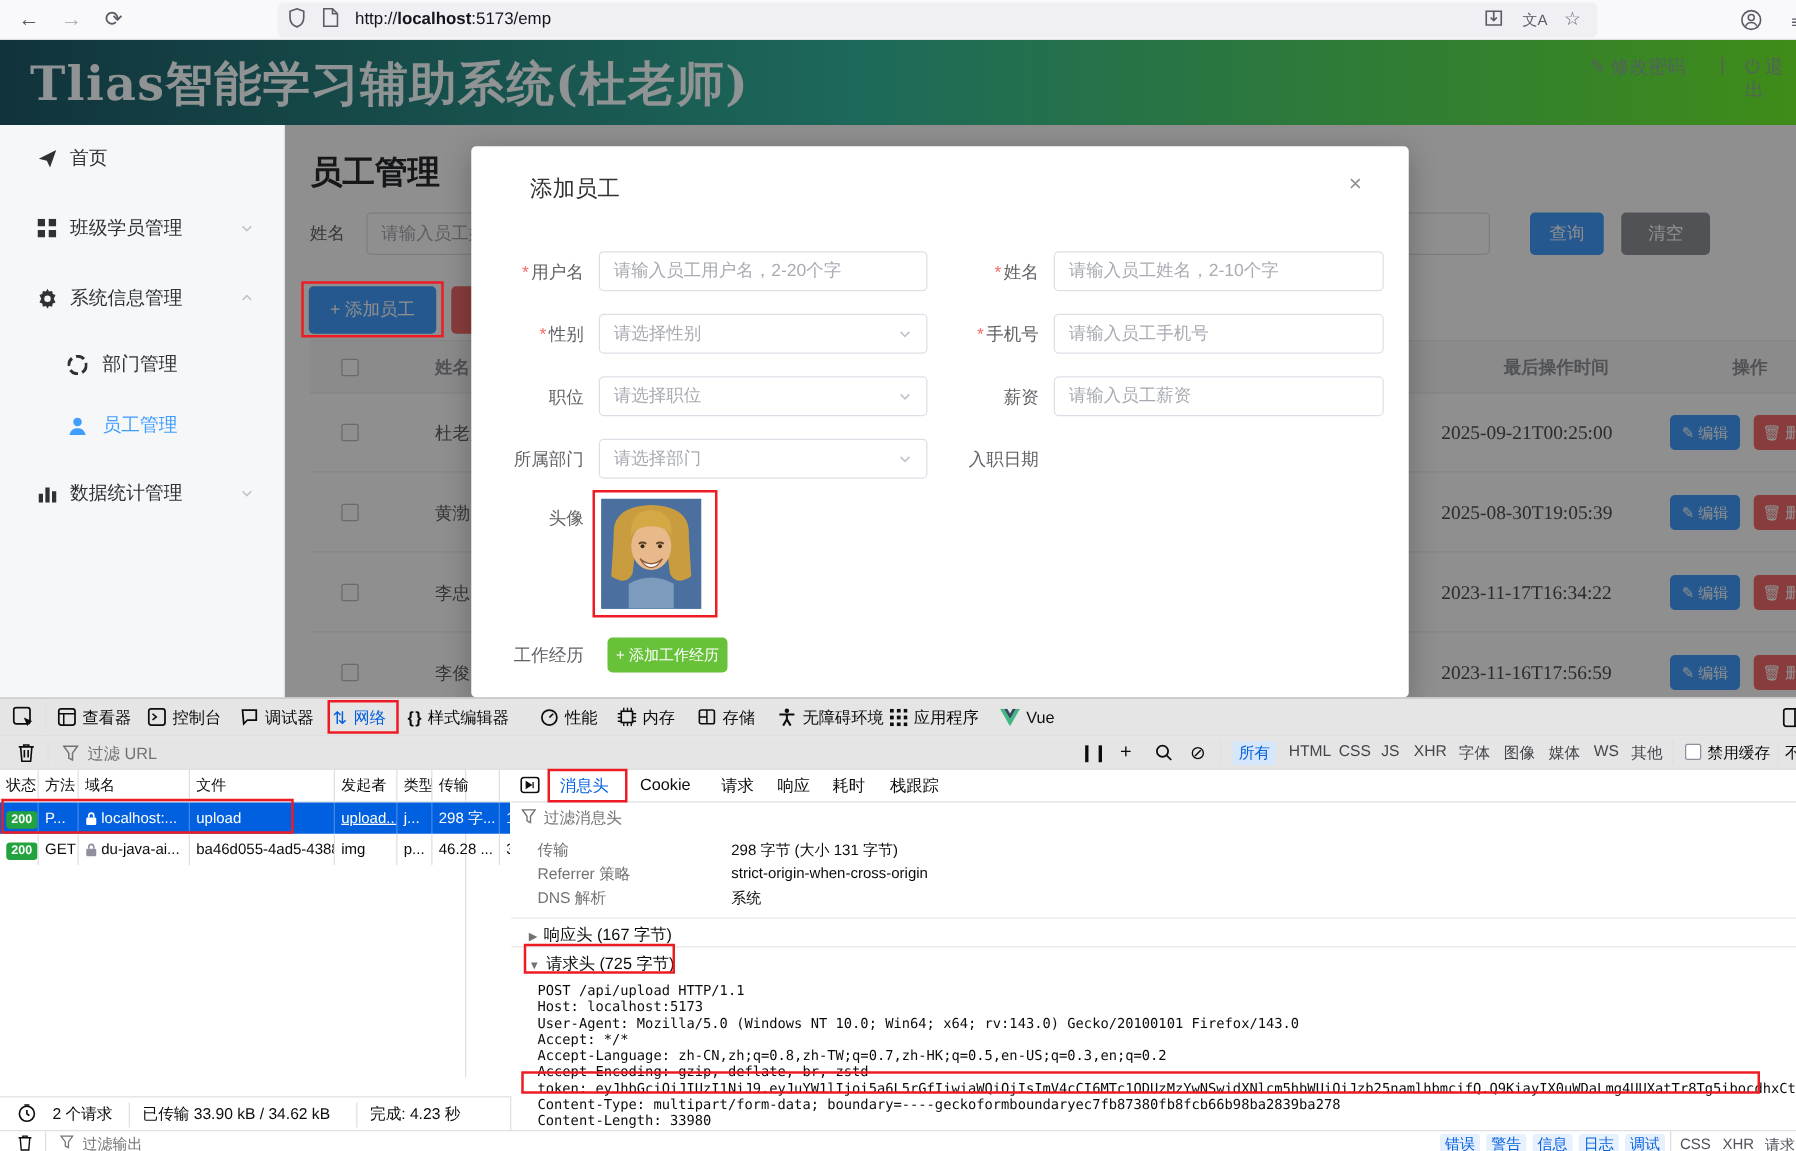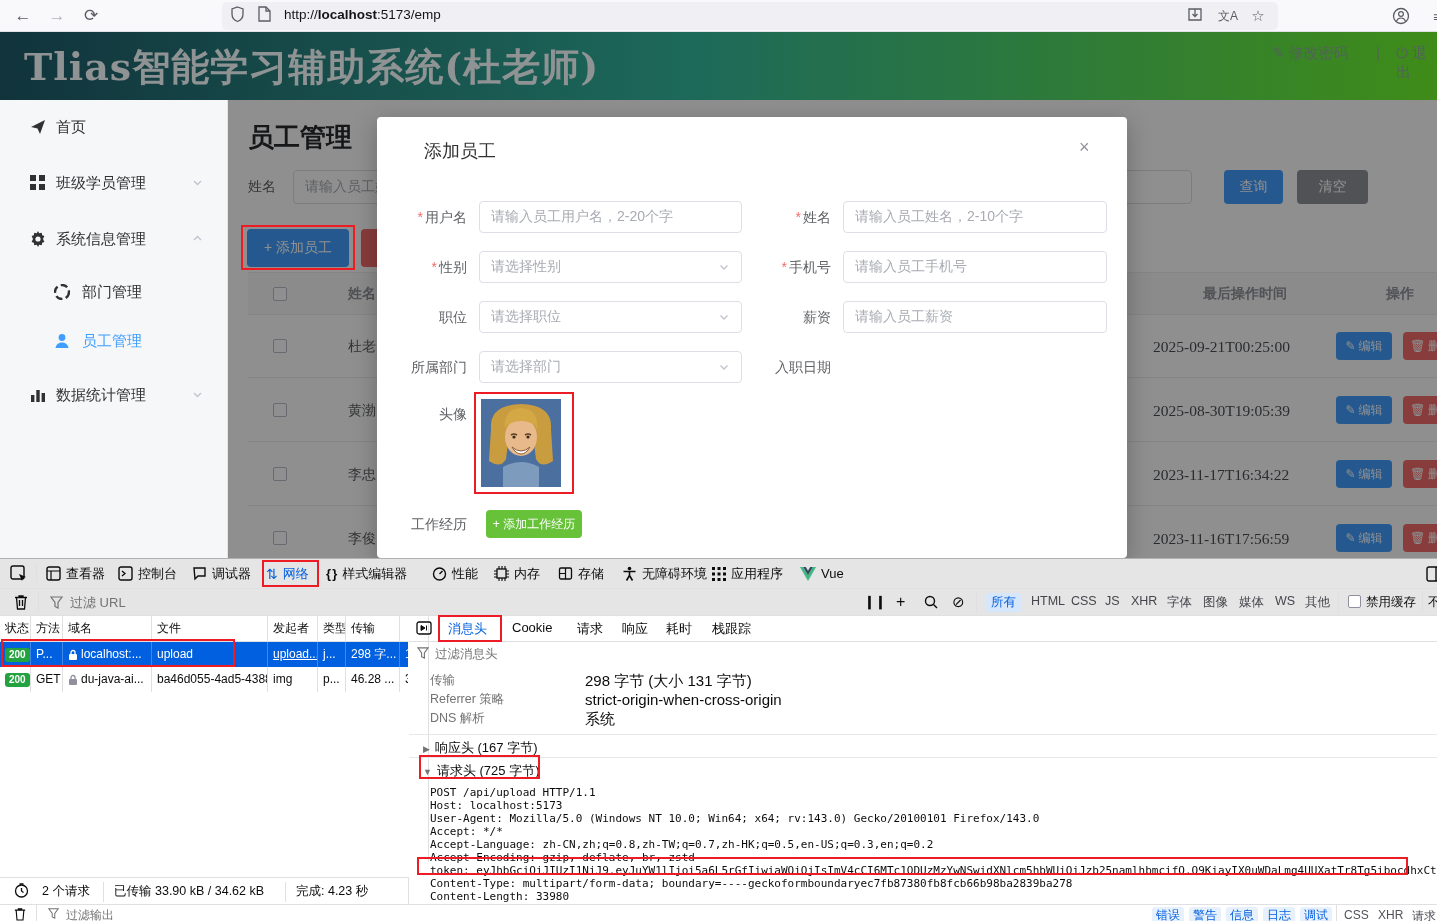--- a/index.html
+++ b/index.html
@@ -75,21 +75,21 @@
   .dt-tab { position:absolute; top:0; height:29px; display:flex; align-items:center; gap:5px; color:#0c0c0d; cursor:pointer; }
   .dt-tab.active { color:#0560df; }
   .vsep { position:absolute; top:4px; width:1px; height:20px; background:#e0e0e2; }
   .gray { color:#737373; }
   .pill { position:absolute; top:4px; font-size:12.5px; color:#45454c; padding:1px 5px; border-radius:3px; cursor:pointer; }
   .pill.on { color:#0560df; background:#d6e6fb; }
   .netcell { position:absolute; top:0; height:100%; line-height:25px; font-size:12px; padding-left:5px; border-right:1px solid #e0e0e2; white-space:nowrap; overflow:hidden; }
   .badge { display:inline-block; background:#23a33f; color:#fff; font-size:10px; font-weight:700; padding:0px 4px; border-radius:3px; line-height:14px; }
   .mono { font-family:"DejaVu Sans Mono","Liberation Mono",monospace; font-size:11px; line-height:13px; white-space:nowrap; }
   .sum-lab { position:absolute; left:430px; font-size:12.5px; color:#737373; }
-  .sum-val { position:absolute; left:585px; font-size:15px; color:#0c0c0d; }
+  .sum-val { position:absolute; left:585px; font-size:12px; color:#0c0c0d; }
   .tri { color:#737373; font-size:9px; margin-right:5px; }
   .blue-lv { position:absolute; top:2px; font-size:12px; color:#0560df; background:#e7f1fd; border-radius:3px; padding:0 4px; cursor:pointer; }
   .gray-cat { position:absolute; top:3px; font-size:12px; color:#52525c; cursor:pointer; }
   svg { display:block; }
 </style>
 </head>
 <body>
 
 <div id="stage">
 
@@ -515,21 +515,21 @@
       <span class="pill" style="left:1234px">媒体</span>
       <span class="pill" style="left:1270px">WS</span>
       <span class="pill" style="left:1300px">其他</span>
       <span class="vsep" style="left:1338px;top:3px"></span>
       <span class="abs" style="left:1348px;top:6px;width:13px;height:13px;border:1px solid #8f8f9d;border-radius:2px;background:#fff"></span>
       <span class="abs" style="left:1366px;top:5px;font-size:12.5px">禁用缓存</span>
       <span class="vsep" style="left:1422px;top:3px"></span>
       <span class="abs ell" style="left:1428px;top:5px;font-size:12.5px;width:9px">不节流</span>
     </div>
 
-    <div class="abs" style="left:0;top:57px;width:429px;height:246px;border-right:1px solid #e0e0e2">
+    <div class="abs" style="left:0;top:57px;width:373px;height:246px;border-right:1px solid #e0e0e2">
       <div class="abs" style="left:0;top:0;width:408px;height:26px;border-bottom:1px solid #e0e0e2">
         <span class="netcell" style="left:0;width:31px">状态</span>
         <span class="netcell" style="left:31px;width:32px">方法</span>
         <span class="netcell" style="left:63px;width:89px">域名</span>
         <span class="netcell" style="left:152px;width:116px">文件</span>
         <span class="netcell" style="left:268px;width:50px">发起者</span>
         <span class="netcell" style="left:318px;width:28px">类型</span>
         <span class="netcell" style="left:346px;width:54px">传输</span>
       </div>
 

